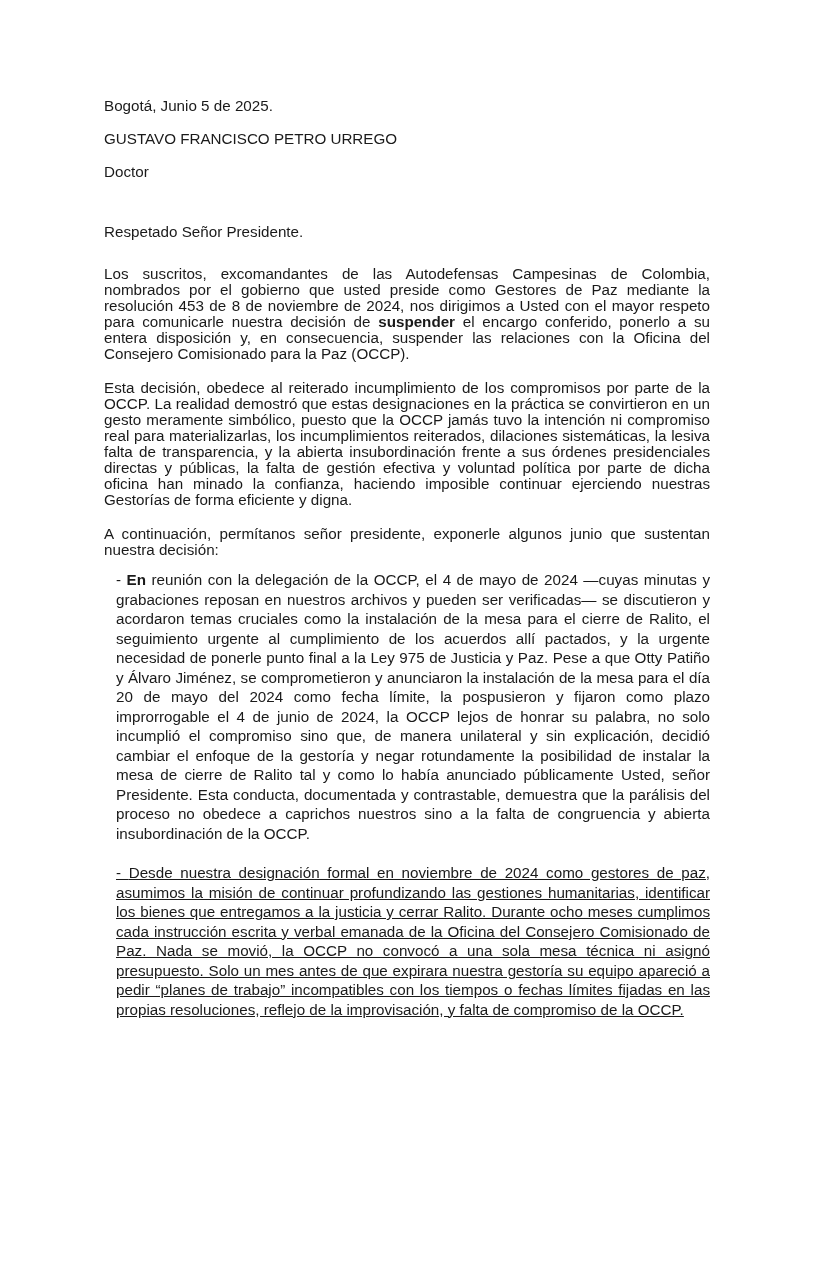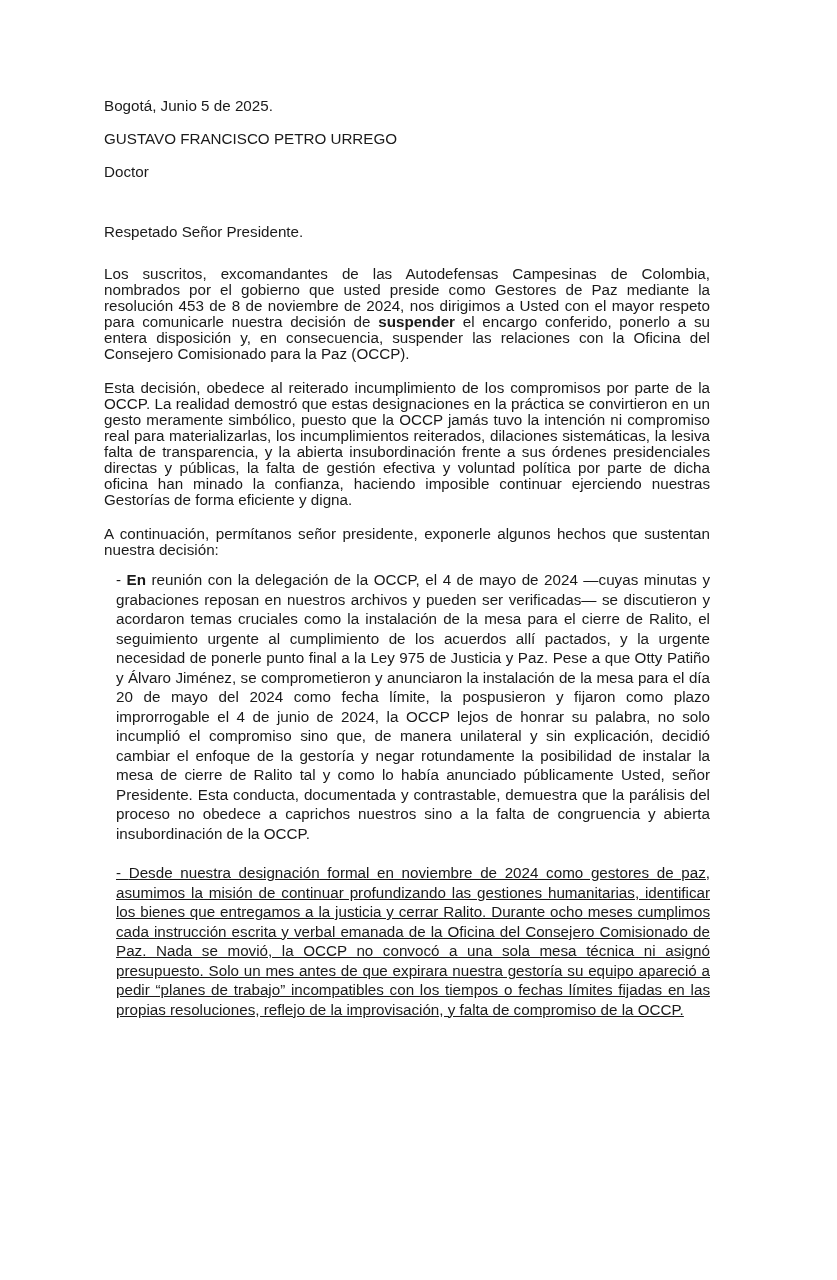--- a/index.html
+++ b/index.html
@@ -40,19 +40,19 @@
   <div class="header-line">Bogotá, Junio 5 de 2025.</div>
   <div class="header-line">GUSTAVO FRANCISCO PETRO URREGO</div>
   <div class="header-line">Doctor</div>
 
   <div class="salutation">Respetado Señor Presidente.</div>
 
   <p class="para"><span>Los suscritos, excomandantes de las Autodefensas Campesinas de Colombia, nombrados por el gobierno que usted preside como Gestores de Paz mediante la resolución 453 de 8 de noviembre de 2024, nos dirigimos a Usted con el mayor respeto para comunicarle nuestra decisión de </span><b>suspender</b><span> el encargo conferido, ponerlo a su entera disposición y, en consecuencia, suspender las relaciones con la Oficina del Consejero Comisionado para la Paz (OCCP).</span></p>
 
   <p class="para">Esta decisión, obedece al reiterado incumplimiento de los compromisos por parte de la OCCP. La realidad demostró que estas designaciones en la práctica se convirtieron en un gesto meramente simbólico, puesto que la OCCP jamás tuvo la intención ni compromiso real para materializarlas, los incumplimientos reiterados, dilaciones sistemáticas, la lesiva falta de transparencia, y la abierta insubordinación frente a sus órdenes presidenciales directas y públicas, la falta de gestión efectiva y voluntad política por parte de dicha oficina han minado la confianza, haciendo imposible continuar ejerciendo nuestras Gestorías de forma eficiente y digna.</p>
 
-  <p class="para" style="margin-bottom:10px;">A continuación, permítanos señor presidente, exponerle algunos hechos que sustentan nuestra decisión:</p>
+  <p class="para" style="margin-bottom:10px;">A continuación, permítanos señor presidente, exponerle algunos junio que sustentan nuestra decisión:</p>
 
   <div class="bullet" style="margin-bottom:20px;"><span>- </span><b>En</b><span> reunión con la delegación de la OCCP, el 4 de mayo de 2024 —cuyas minutas y grabaciones reposan en nuestros archivos y pueden ser verificadas— se discutieron y acordaron temas cruciales como la instalación de la mesa para el cierre de Ralito, el seguimiento urgente al cumplimiento de los acuerdos allí pactados, y la urgente necesidad de ponerle punto final a la Ley 975 de Justicia y Paz. Pese a que Otty Patiño y Álvaro Jiménez, se comprometieron y anunciaron la instalación de la mesa para el día 20 de mayo del 2024 como fecha límite, la pospusieron y fijaron como plazo improrrogable el 4 de junio de 2024, la OCCP lejos de honrar su palabra, no solo incumplió el compromiso sino que, de manera unilateral y sin explicación, decidió cambiar el enfoque de la gestoría y negar rotundamente la posibilidad de instalar la mesa de cierre de Ralito tal y como lo había anunciado públicamente Usted, señor Presidente. Esta conducta, documentada y contrastable, demuestra que la parálisis del proceso no obedece a caprichos nuestros sino a la falta de congruencia y abierta insubordinación de la OCCP.</span></div>
 
   <div class="bullet tight"><span>- </span><span>Desde nuestra designación formal en noviembre de 2024 como gestores de paz, asumimos la misión de continuar profundizando las gestiones humanitarias, identificar los bienes que entregamos a la justicia y cerrar Ralito. Durante ocho meses cumplimos cada instrucción escrita y verbal emanada de la Oficina del Consejero Comisionado de Paz. Nada se movió, la OCCP no convocó a una sola mesa técnica ni asignó presupuesto. Solo un mes antes de que expirara nuestra gestoría su equipo apareció a pedir “planes de trabajo” incompatibles con los tiempos o fechas límites fijadas en las propias resoluciones, reflejo de la improvisación, y falta de compromiso de la OCCP.</span></div>
 
 </div>
 
 </body></html>

